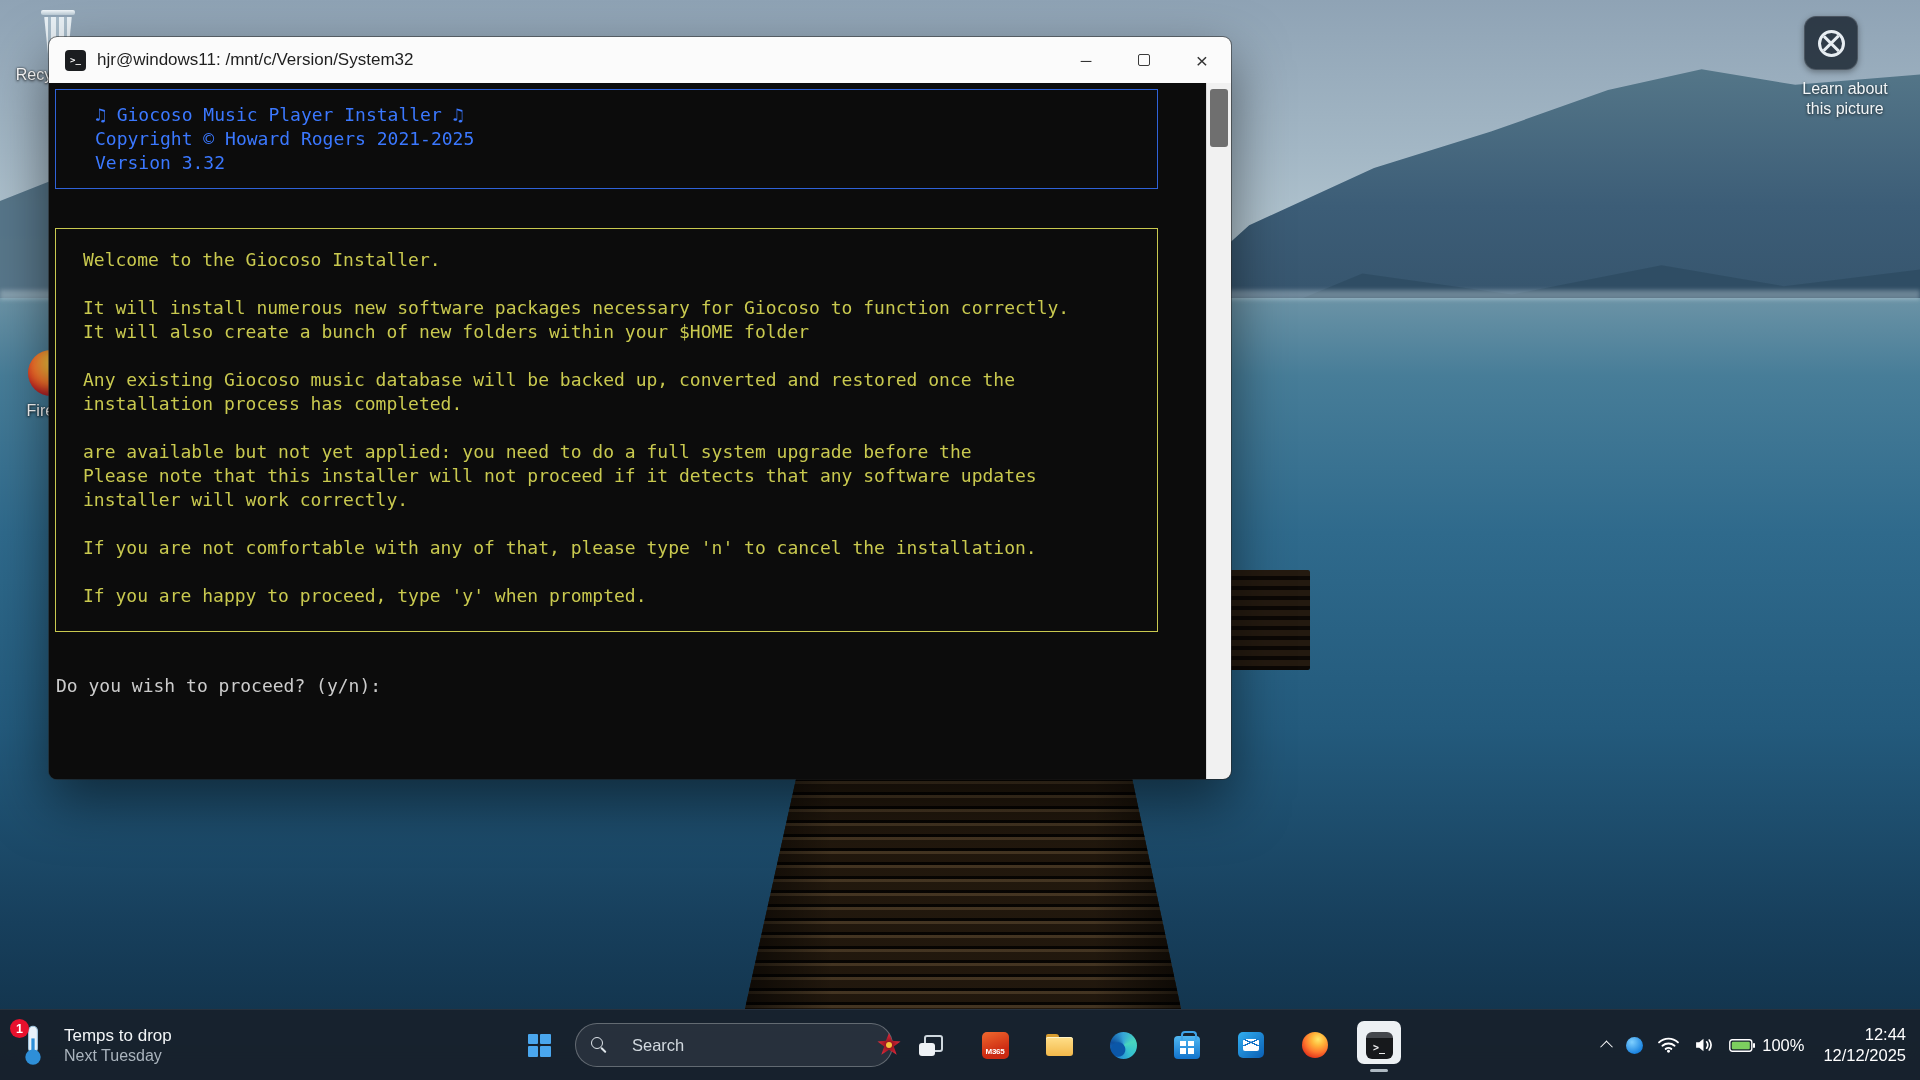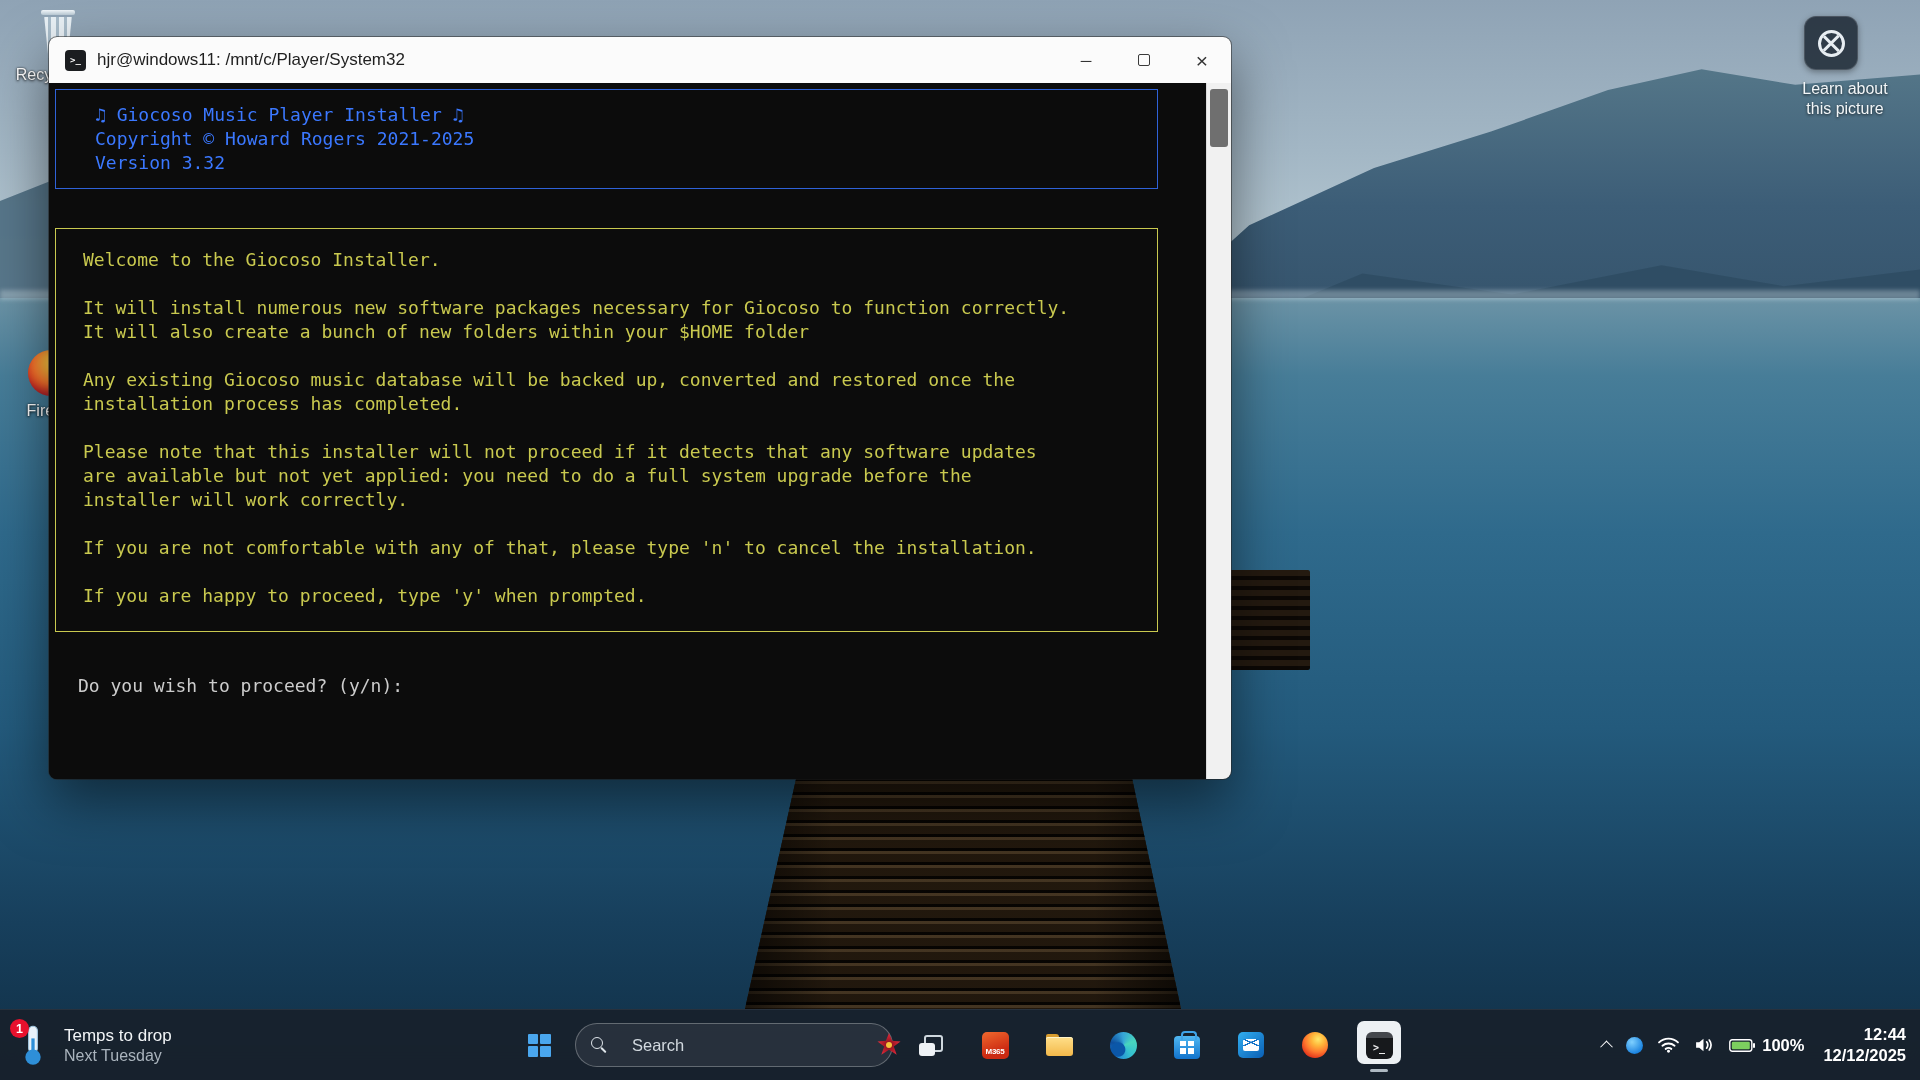--- a/index.html
+++ b/index.html
@@ -72,21 +72,21 @@
   .ctrl { width:58px; height:100%; display:flex; align-items:center; justify-content:center; color:#333; cursor:default; }
   .ctrl.min span { font-size:15px; }
   .maxbox { width:12px; height:12px; border:1.5px solid #3a3a3a; border-radius:2px; display:block; }
   .ctrl.close span { font-size:21px; line-height:1; }
   .term-body { position:absolute; left:0; right:25px; top:46px; bottom:0; background:#0c0c0c;
       font-family:"DejaVu Sans Mono","DejaVu Sans",monospace; font-size:18px; line-height:24px; color:#cccccc; }
   .tline { white-space:pre; min-height:24px; }
   .tbox { border:1px solid; width:1103px; margin-left:6px; }
   .tbox.blue { margin-top:6px; border-color:#2f62d8; color:#3b78ff; padding:13px 0 13px 39px; }
   .tbox.yellow { margin-top:39px; border-color:#c9c94f; color:#c9c94f; padding:19px 0 23px 27px; }
-  .prompt { margin:42px 0 0 29px; color:#cccccc; }
+  .prompt { margin:42px 0 0 7px; color:#cccccc; }
   .term-scroll { position:absolute; right:0; top:46px; bottom:0; width:25px; background:#f1f1f1; border-left:1px solid #dcdcdc; }
   .thumb { position:absolute; top:6px; left:3px; right:3px; height:58px; background:#6f6f6f; border-radius:3px; }
 
   
   .taskbar { position:absolute; left:0; right:0; bottom:0; height:71px; z-index:10;
       background:rgba(24,33,43,.92); backdrop-filter:blur(14px);
       border-top:1px solid rgba(255,255,255,.07); color:#fff; }
   .tb-left { position:absolute; left:18px; top:0; height:100%; display:flex; align-items:center; gap:12px; cursor:default; }
   .weather-ico-wrap { position:relative; width:34px; height:44px; }
   .badge { position:absolute; top:-4px; left:-8px; min-width:19px; height:19px; padding:0 3px;
@@ -145,21 +145,21 @@
   .env { width:16px; height:12px; background:#fff; border-radius:2px;
       background-image:linear-gradient(to bottom right,transparent 44%,#1272c8 45% 55%,transparent 56%),
                        linear-gradient(to bottom left,transparent 44%,#1272c8 45% 55%,transparent 56%);
       background-size:100% 58%; background-repeat:no-repeat; }
   .ffx-small { width:26px; height:26px; border-radius:50%;
       background:radial-gradient(circle at 62% 28%, #ffe96a 0%, #ffb63a 26%, #ff7a2e 52%, #e8401f 74%, #b01418 95%); }
   .term-ico26 { width:27px; height:27px; border-radius:6px;
       background:linear-gradient(180deg,#45484d 0 6px,#17191c 6px);
       display:flex; align-items:center; justify-content:center; padding-top:4px;
       color:#ececec; font:bold 10px "DejaVu Sans Mono",monospace; }
-  .tb-right { position:absolute; right:14px; top:0; height:100%; display:flex; align-items:center; gap:15px;font-weight:bold; }
+  .tb-right { position:absolute; right:14px; top:0; height:100%; display:flex; align-items:center; gap:15px; }
   .tray-item { display:flex; align-items:center; justify-content:center; cursor:default; }
   .chevron { width:9px; height:9px; border-left:1.8px solid #fff; border-top:1.8px solid #fff;
       transform:rotate(45deg) translate(1px,1px); display:block; }
   .bluedot { width:17px; height:17px; border-radius:50%; background:radial-gradient(circle at 35% 30%, #7fd0ff, #1b84e0 72%); }
   .pct { font-size:16.5px; margin-left:7px; }
   .clock { text-align:right; font-size:16.5px; line-height:21px; margin-left:4px; }
 </style>
 </head>
 <body>
 
@@ -194,21 +194,21 @@
       <div>Learn about</div>
       <div>this picture</div>
     </div>
   </div>
 
   <div class="window">
     <div class="titlebar">
       <div class="tb-ico">
           <span>&gt;_</span>
         </div>
-      <div class="tb-title">hjr@windows11: /mnt/c/Player/System32</div>
+      <div class="tb-title">hjr@windows11: /mnt/c/Version/System32</div>
       <div class="controls">
         <div class="ctrl min">
             <span>─</span>
           </div>
         <div class="ctrl">
             <span class="maxbox"></span>
           </div>
         <div class="ctrl close">
             <span>×</span>
           </div>
@@ -223,22 +223,22 @@
       </div>
       <div class="tbox yellow">
         <div class="tline">Welcome to the Giocoso Installer.</div>
         <div class="tline"></div>
         <div class="tline">It will install numerous new software packages necessary for Giocoso to function correctly.</div>
         <div class="tline">It will also create a bunch of new folders within your $HOME folder</div>
         <div class="tline"></div>
         <div class="tline">Any existing Giocoso music database will be backed up, converted and restored once the</div>
         <div class="tline">installation process has completed.</div>
         <div class="tline"></div>
+        <div class="tline">are available but not yet applied: you need to do a full system upgrade before the</div>
         <div class="tline">Please note that this installer will not proceed if it detects that any software updates</div>
-        <div class="tline">are available but not yet applied: you need to do a full system upgrade before the</div>
         <div class="tline">installer will work correctly.</div>
         <div class="tline"></div>
         <div class="tline">If you are not comfortable with any of that, please type 'n' to cancel the installation.</div>
         <div class="tline"></div>
         <div class="tline">If you are happy to proceed, type 'y' when prompted.</div>
       </div>
       <div class="tline prompt">Do you wish to proceed? (y/n):</div>
     </div>
 
     <div class="term-scroll">

